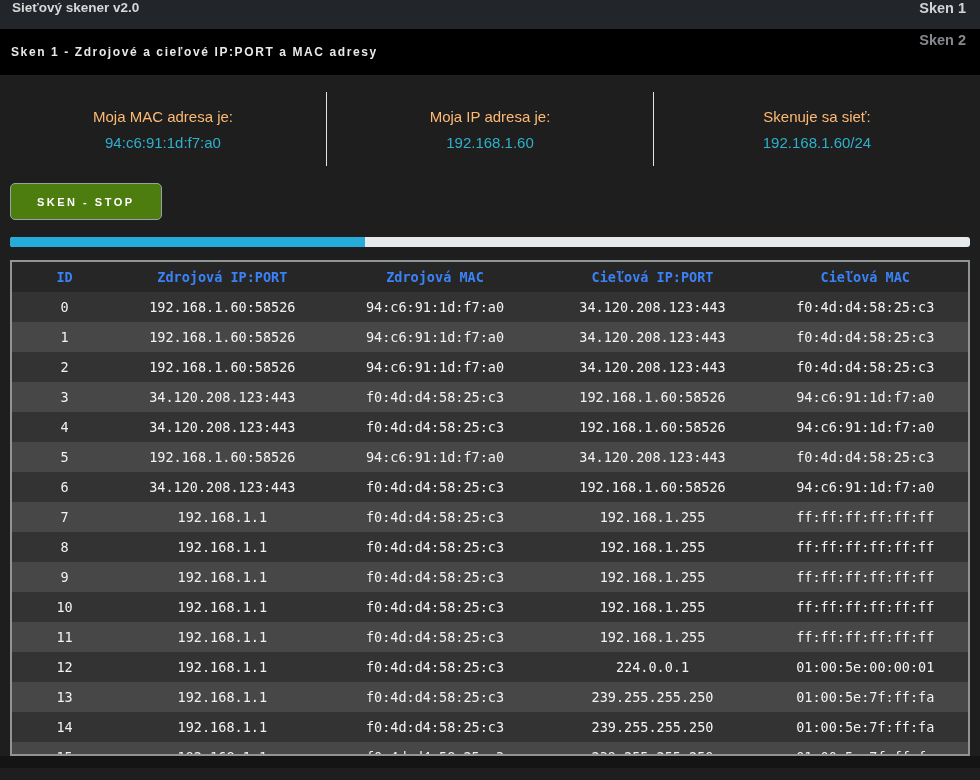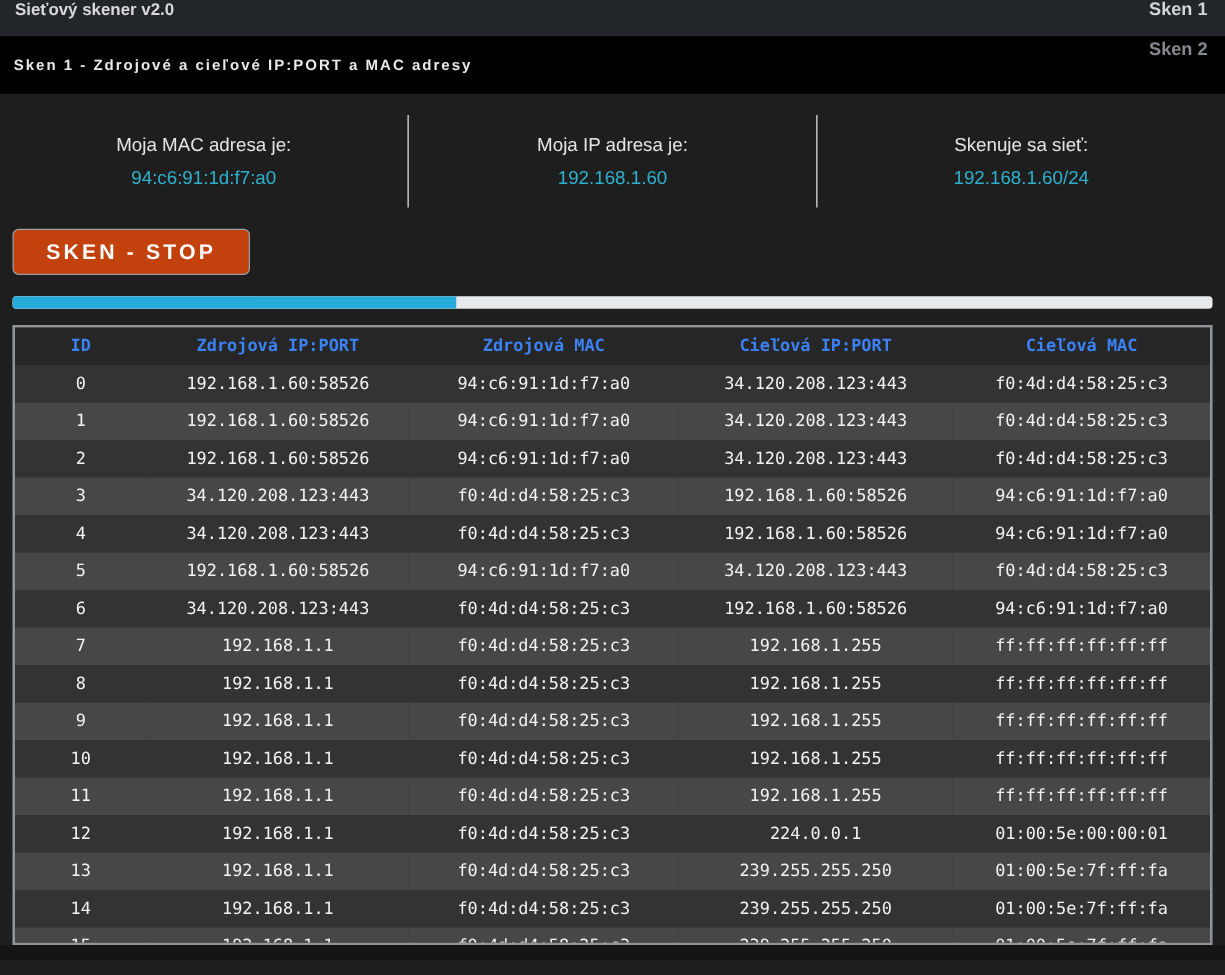--- a/index.html
+++ b/index.html
@@ -42,29 +42,29 @@
   }
   
   .info-row{
     height:108px;display:flex;align-items:center;padding:0;
   }
   .info-col{
     flex:1;text-align:center;height:74px;
     display:flex;flex-direction:column;justify-content:center;gap:9px;
   }
   .info-col + .info-col{border-left:1px solid #e3e3e3;}
-  .info-label{font-size:15px;color:#e5e5e5;}
+  .info-label{font-size:15px;color:#fdba74;}
   .info-value{font-size:15px;color:var(--accent);}
   
   .btn-row{height:44px;padding-left:10px;}
   .scan-btn{
     height:37px;min-width:143px;padding:0 26px;
-    background:#c2410c;border:1px solid #9aa0a4;border-radius:5px;
+    background:#4d7c0f;border:1px solid #9aa0a4;border-radius:5px;
     color:#ffffff;font-family:"Liberation Sans",sans-serif;
-    font-size:17px;font-weight:bold;letter-spacing:2.5px;
+    font-size:11px;font-weight:bold;letter-spacing:2.5px;
     cursor:pointer;
   }
   
   .progress-wrap{margin:10px 10px 0 10px;height:10px;}
   .progress{
     height:10px;background:var(--progress-track);
     border-radius:3px;overflow:hidden;position:relative;
   }
   .progress-fill{
     height:100%;background:var(--progress-fill);width:0%;

